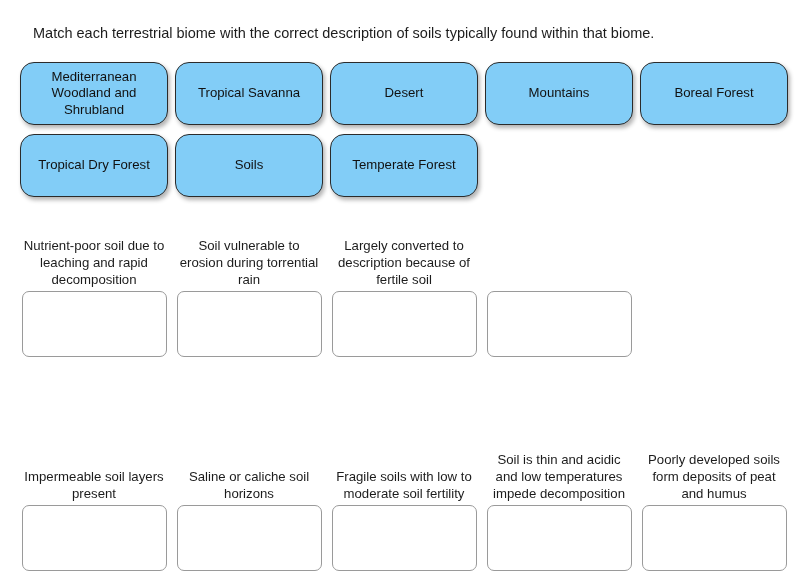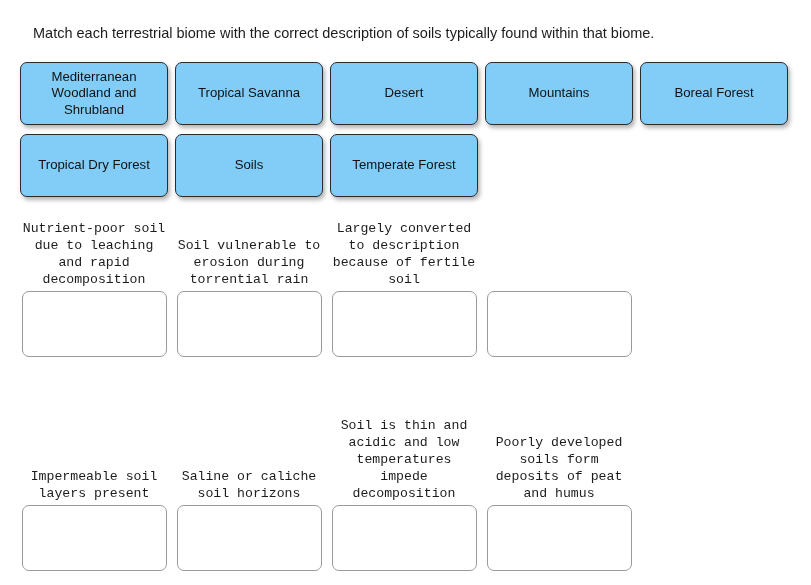--- a/index.html
+++ b/index.html
@@ -37,21 +37,21 @@
     width: 768px;
     display: grid;
     grid-template-columns: repeat(5, 148px);
     grid-auto-rows: 63px;
     column-gap: 7px;
     row-gap: 9px;
   }
   .tile {
     background: #82cdf7;
     border: 1px solid #2b2b2b;
-    border-radius: 7px;
+    border-radius: 14px;
     box-shadow: 2px 3px 4px rgba(0,0,0,0.30);
     display: flex;
     align-items: center;
     justify-content: center;
     text-align: center;
     font-size: 13.2px;
     line-height: 16.5px;
     color: #111111;
     padding: 2px 6px;
     box-sizing: border-box;
@@ -76,21 +76,20 @@
     flex-direction: column;
     align-items: center;
     justify-content: flex-end;
   }
   .answer-cell .caption-wrap {
     height: 73px;
     display: flex;
     align-items: flex-end;
     justify-content: center;
     width: 100%;
-    font-family: Liberation Mono, monospace;
   }
   .caption {
     text-align: center;
     font-size: 13.2px;
     line-height: 17px;
     color: #1c1c1c;
     padding: 0 1px 3px 1px;
     box-sizing: border-box;
   }
   .dropzone {
@@ -150,20 +149,26 @@
     <div class="dropzone"></div>
   </div>
   <div class="answer-cell">
     <div class="caption-wrap">
       <div class="caption">Saline or caliche soil horizons</div>
     </div>
     <div class="dropzone"></div>
   </div>
   <div class="answer-cell">
     <div class="caption-wrap">
+      <div class="caption">Fragile soils with low to moderate soil fertility</div>
+    </div>
+    <div class="dropzone"></div>
+  </div>
+  <div class="answer-cell">
+    <div class="caption-wrap">
       <div class="caption">Soil is thin and acidic and low temperatures impede decomposition</div>
     </div>
     <div class="dropzone"></div>
   </div>
   <div class="answer-cell">
     <div class="caption-wrap">
       <div class="caption">Poorly developed soils form deposits of peat and humus</div>
     </div>
     <div class="dropzone"></div>
   </div>

